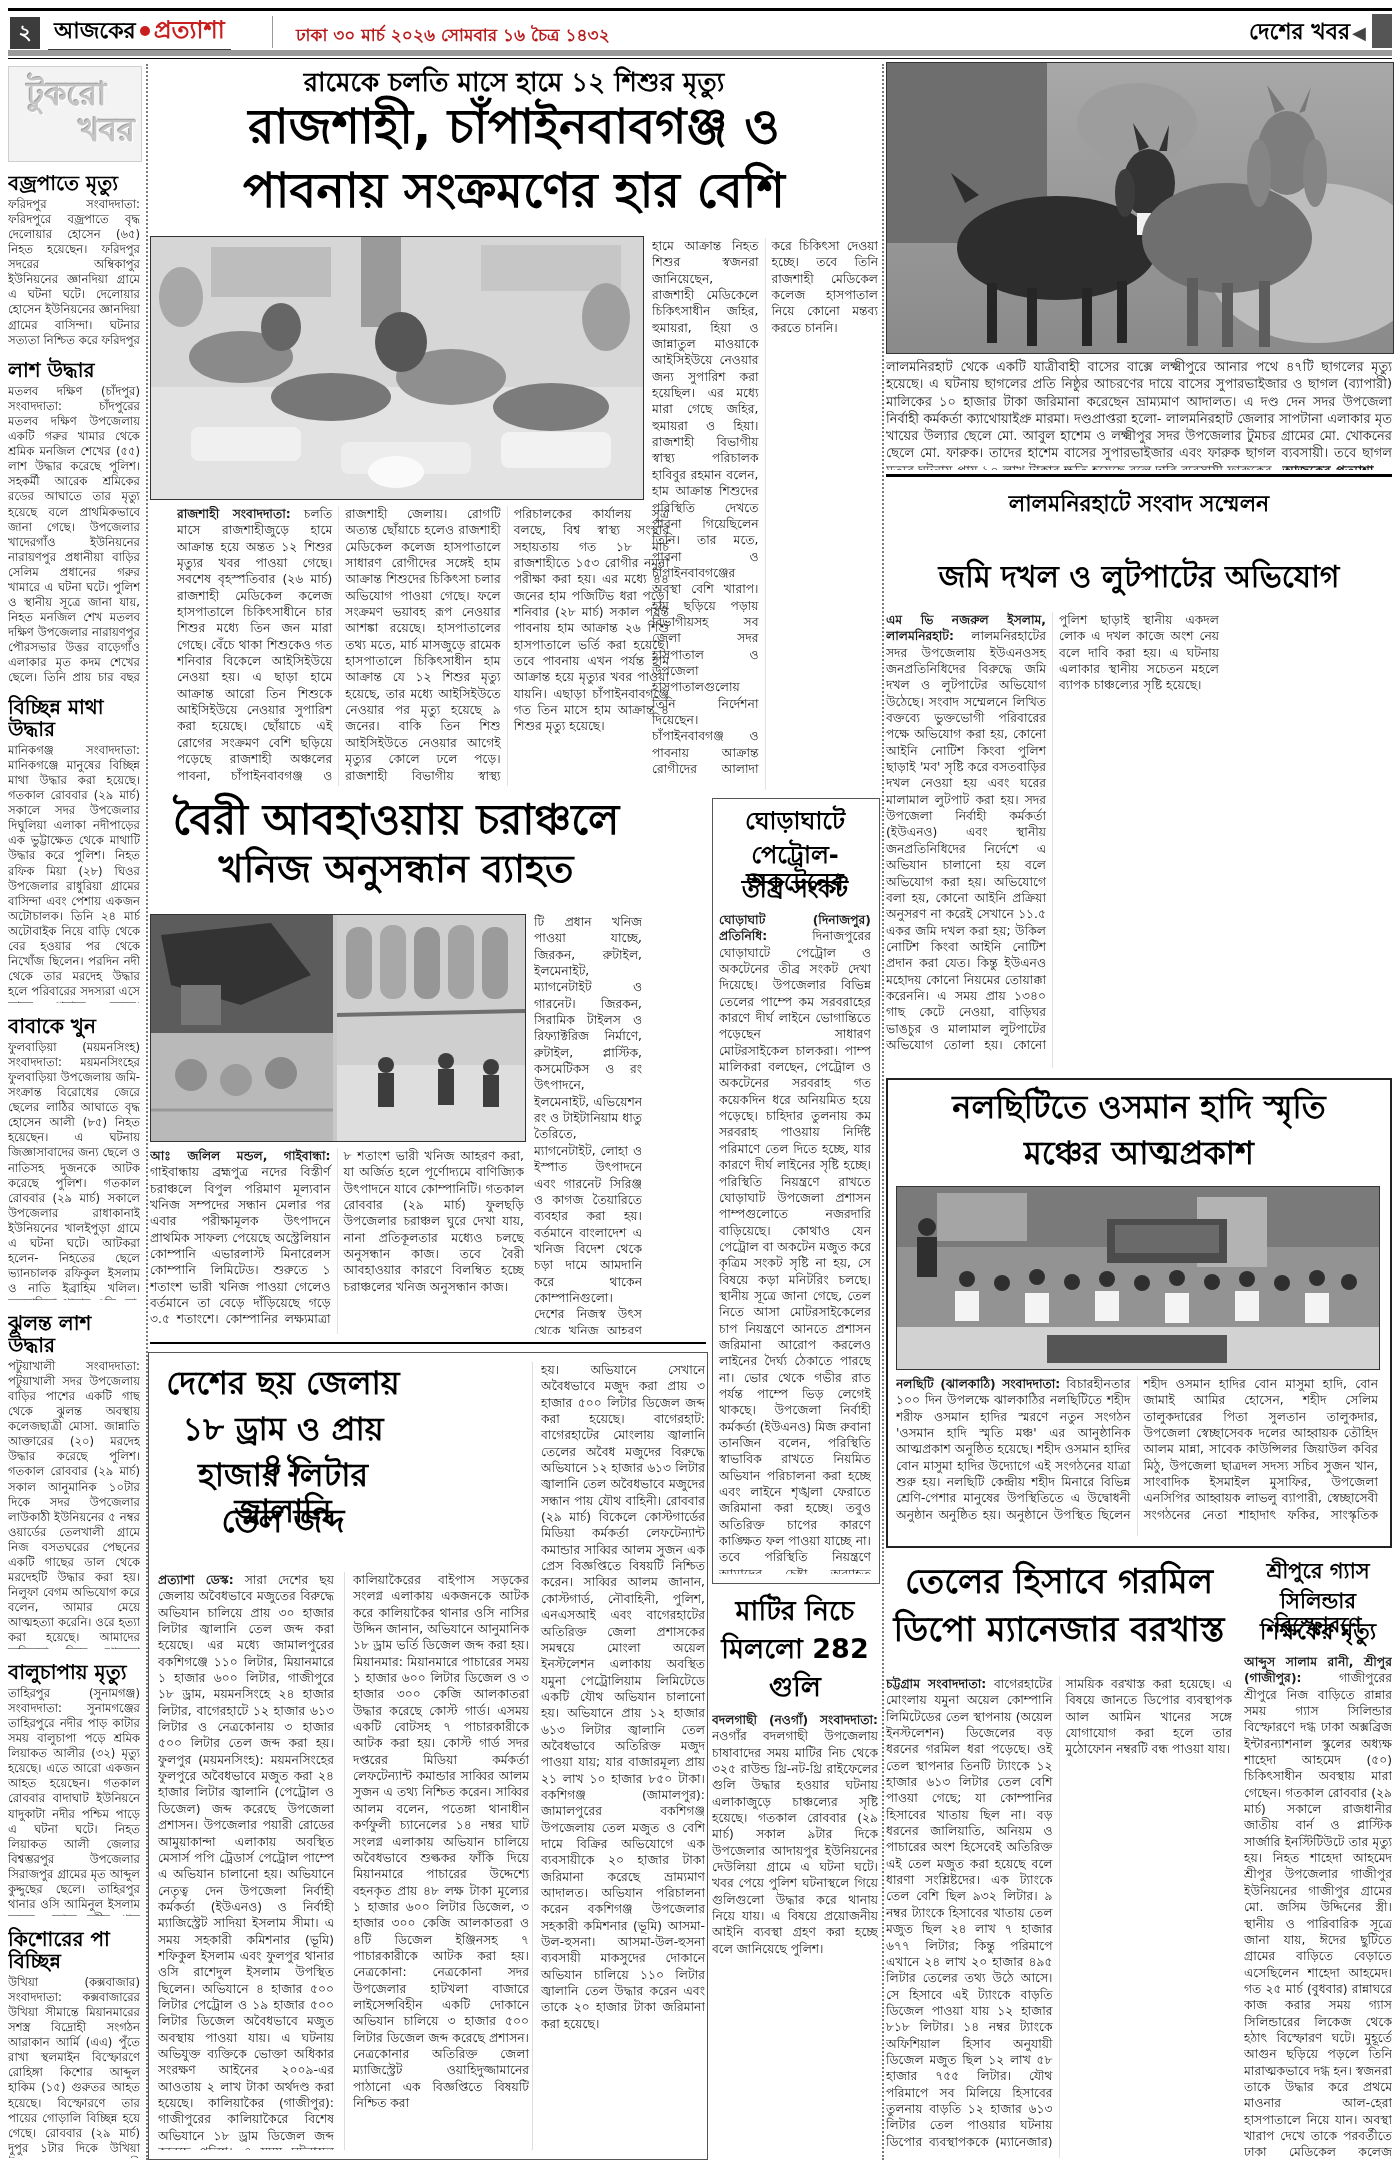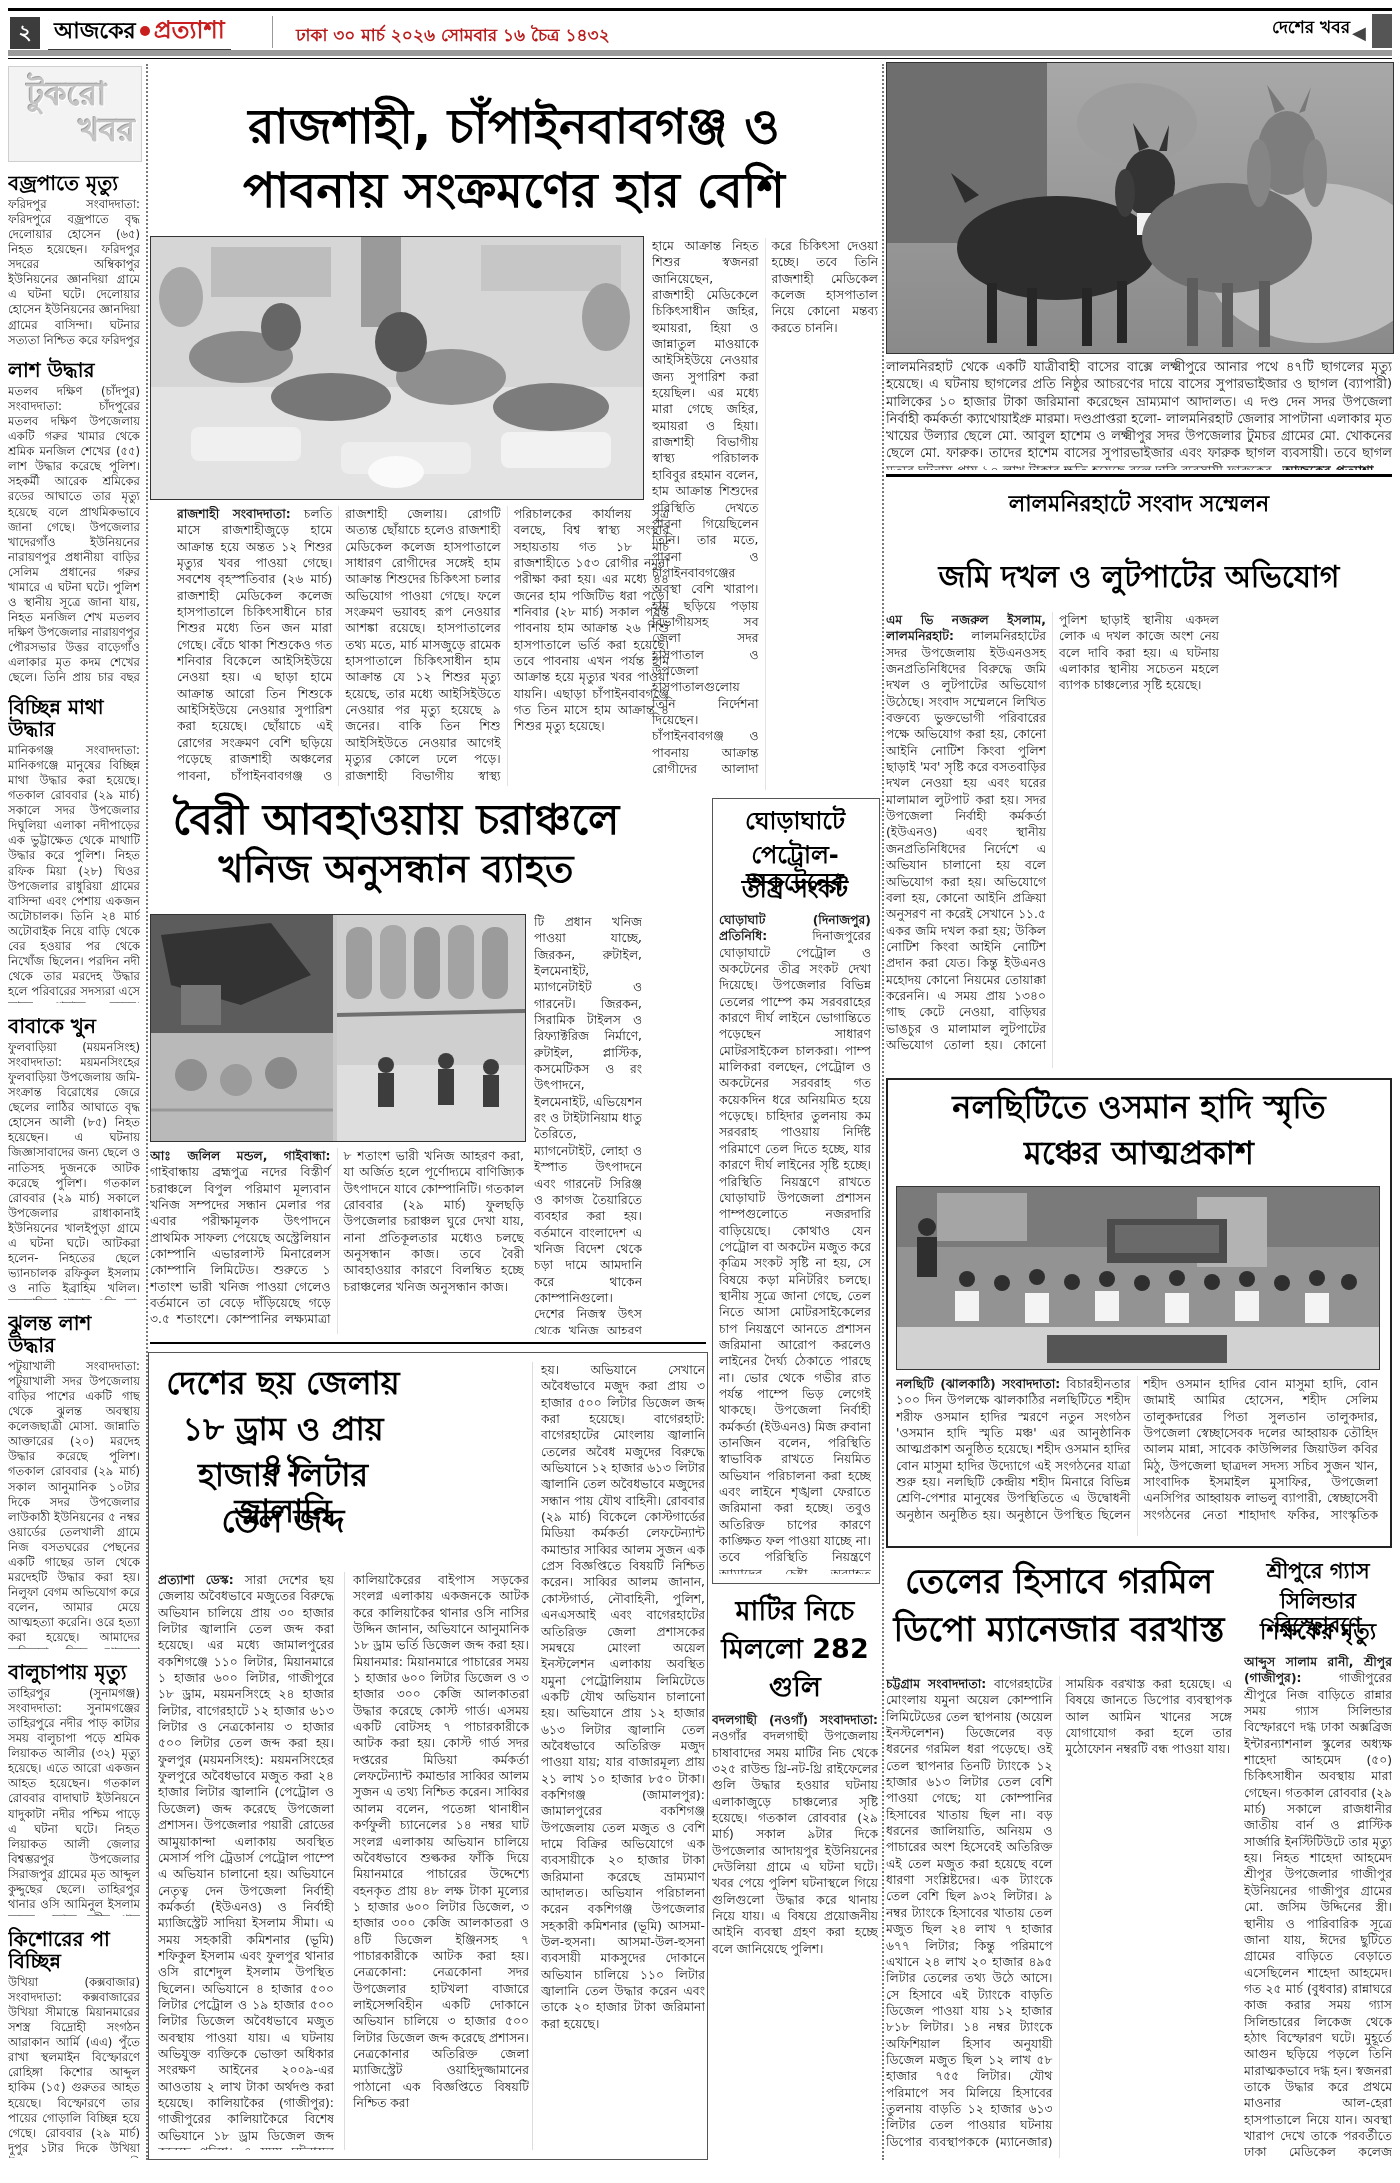--- a/index.html
+++ b/index.html
@@ -41,21 +41,21 @@
   <div class="abs brandbox" style="left:48px;top:13px;height:32px;">
     <span class="brand1">আজকের</span>
     <span style="width:10px;height:10px;border-radius:50%;background:#c81e1e;display:inline-block;"></span>
     <span class="brand2" style="color:#c81e1e;">প্রত্যাশা</span>
   </div>
 
   <div class="abs" style="left:272px;top:16px;width:1px;height:32px;background:#999;"></div>
 
   <div class="abs" style="left:296px;top:22px;font-size:17px;font-weight:bold;color:#b91c1c;">ঢাকা ৩০ মার্চ ২০২৬ সোমবার ১৬ চৈত্র ১৪৩২</div>
 
-  <div class="abs" style="left:1150px;top:14px;width:200px;font-size:17px;font-weight:bold;text-align:right;color:#000;">দেশের খবর</div>
+  <div class="abs" style="left:1150px;top:14px;width:200px;font-size:22px;font-weight:bold;text-align:right;color:#000;">দেশের খবর</div>
   <div class="abs" style="left:1352px;top:22px;font-size:18px;color:#444;">◀</div>
   <div class="abs" style="left:1372px;top:14px;width:20px;height:34px;background:#555;"></div>
 
   <div class="abs" style="left:8px;top:50px;width:1384px;height:6px;background:#9a9a9a;"></div>
   <div class="abs hrule" style="left:8px;top:58px;width:1384px;height:1px;"></div>
 
   <div class="abs dotted-divider" style="left:146px;top:64px;height:2096px;"></div>
   <div class="abs dotted-divider" style="left:882px;top:64px;height:2096px;"></div>
 
   <div class="abs masthead" style="left:8px;top:66px;width:132px;height:94px;">
@@ -87,20 +87,21 @@
     <div class="rail-item">
       <h3>বালুচাপায় মৃত্যু</h3>
       <p style="max-height:230px;">তাহিরপুর (সুনামগঞ্জ) সংবাদদাতা: সুনামগঞ্জের তাহিরপুরে নদীর পাড় কাটার সময় বালুচাপা পড়ে শ্রমিক লিয়াকত আলীর (৩২) মৃত্যু হয়েছে। এতে আরো একজন আহত হয়েছেন। গতকাল রোববার বাদাঘাট ইউনিয়নে যাদুকাটা নদীর পশ্চিম পাড়ে এ ঘটনা ঘটে। নিহত লিয়াকত আলী জেলার বিশ্বম্ভরপুর উপজেলার সিরাজপুর গ্রামের মৃত আব্দুল কুদ্দুছের ছেলে। তাহিরপুর থানার ওসি আমিনুল ইসলাম বলেন, ভোরে নদীর পাড় কেটে বালু উত্তোলনের সময় এক শ্রমিক নিহত হন এবং একজন আহত হন। নিহত শ্রমিকের মরদেহ উদ্ধার করে ময়নাতদন্তের জন্য সুনামগঞ্জ সদর হাসপাতালের মর্গে পাঠানো হয়েছে। এ ঘটনায় আইনগত প্রক্রিয়া চলমান রয়েছে।</p>
     </div>
     <div class="rail-item">
       <h3>কিশোরের পা বিচ্ছিন্ন</h3>
       <p style="max-height:250px;">উখিয়া (কক্সবাজার) সংবাদদাতা: কক্সবাজারের উখিয়া সীমান্তে মিয়ানমারের সশস্ত্র বিদ্রোহী সংগঠন আরাকান আর্মি (এএ) পুঁতে রাখা স্থলমাইন বিস্ফোরণে রোহিঙ্গা কিশোর আব্দুল হাকিম (১৫) গুরুতর আহত হয়েছে। বিস্ফোরণে তার পায়ের গোড়ালি বিচ্ছিন্ন হয়ে গেছে। রোববার (২৯ মার্চ) দুপুর ১টার দিকে উখিয়া উপজেলার পালংখালী ইউনিয়নের বালুখালী সীমান্তে নাফ নদীর শূন্যরেখায় এ ঘটনা ঘটে। বিজিবির উখিয়া ৬৪ ব্যাটালিয়নের অধিনায়ক লেফটেন্যান্ট কর্নেল জহিরুল ইসলাম স্থানীয়দের বরাতে জানান, স্থলমাইন বিস্ফোরণে কিশোরের ডান পায়ের গোড়ালি বিচ্ছিন্ন হয়ে যায় এবং শরীরের বিভিন্ন অংশে মারাত্মক জখম হয়। উন্নত চিকিৎসার জন্য তাকে কক্সবাজার জেলা সদর হাসপাতালে পাঠানো হয়।</p>
     </div>
   </div>
 
+  <div class="abs kicker" style="left:150px;top:62px;width:728px;font-size:26px;">রামেকে চলতি মাসে হামে ১২ শিশুর মৃত্যু</div>
   <div class="abs hl" style="left:150px;top:100px;width:728px;font-size:48px;">রাজশাহী, চাঁপাইনবাবগঞ্জ ও</div>
   <div class="abs hl" style="left:150px;top:164px;width:728px;font-size:48px;">পাবনায় সংক্রমণের হার বেশি</div>
 
   <div class="abs photo" style="left:150px;top:236px;width:492px;height:262px;">
     <svg width="492" height="262" viewBox="0 0 492 262">
       <rect width="492" height="262" fill="#d6d6d6"></rect>
       <rect y="150" width="492" height="112" fill="#e3e3e3"></rect>
       <rect x="210" y="0" width="40" height="90" fill="#9a9a9a"></rect>
       <rect x="60" y="10" width="120" height="50" fill="#bdbdbd"></rect>
       <rect x="330" y="8" width="140" height="46" fill="#c6c6c6"></rect>

